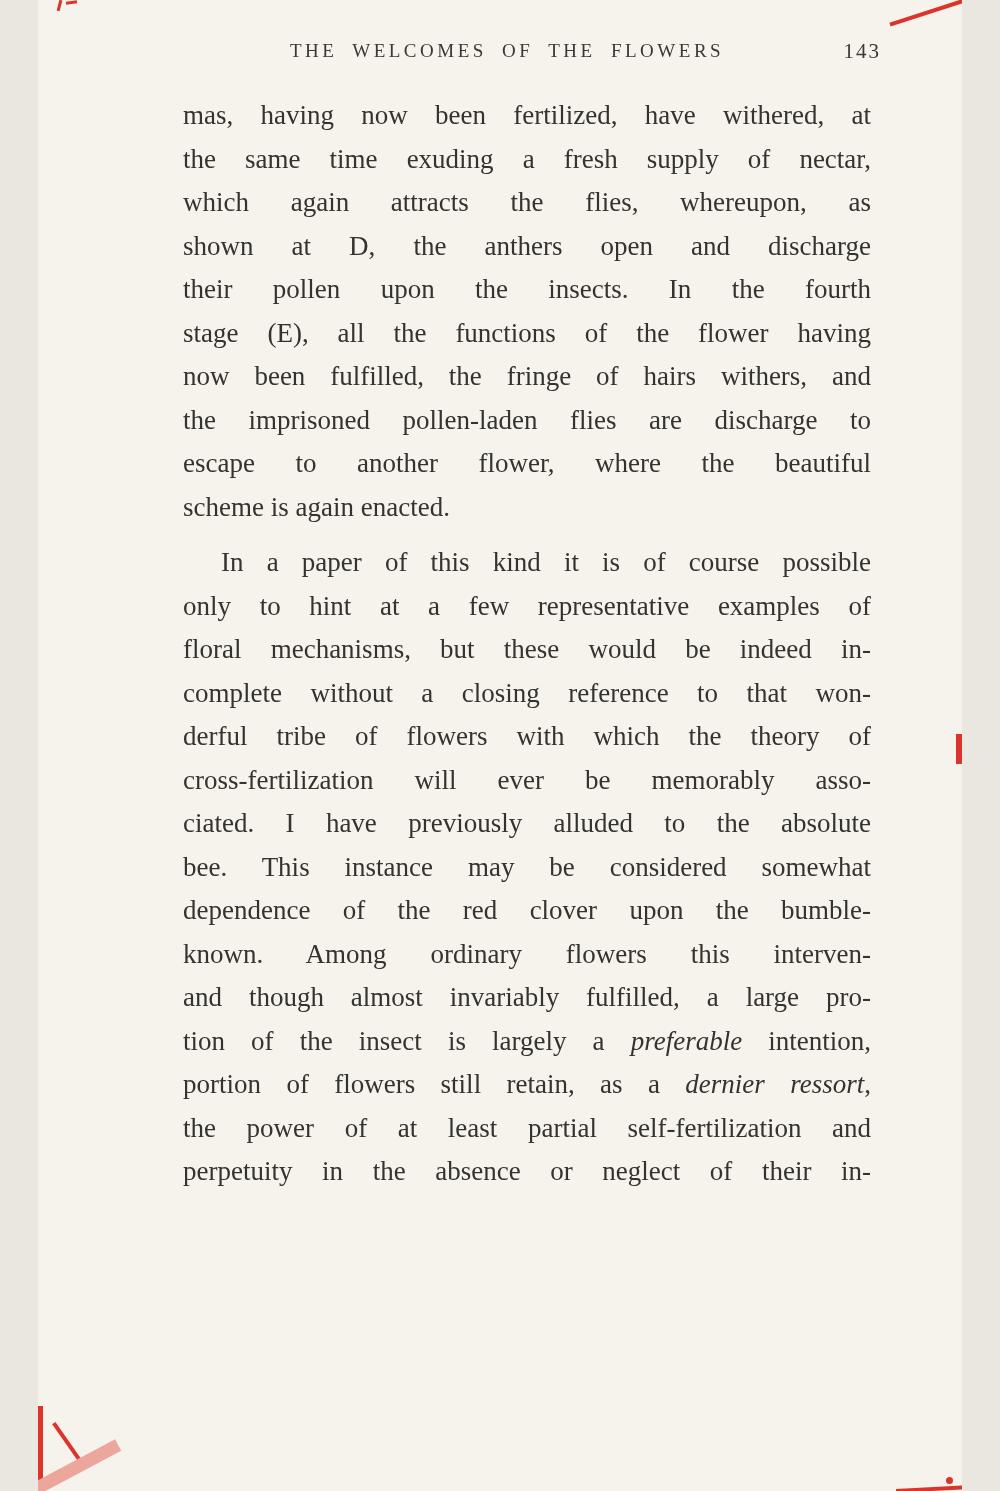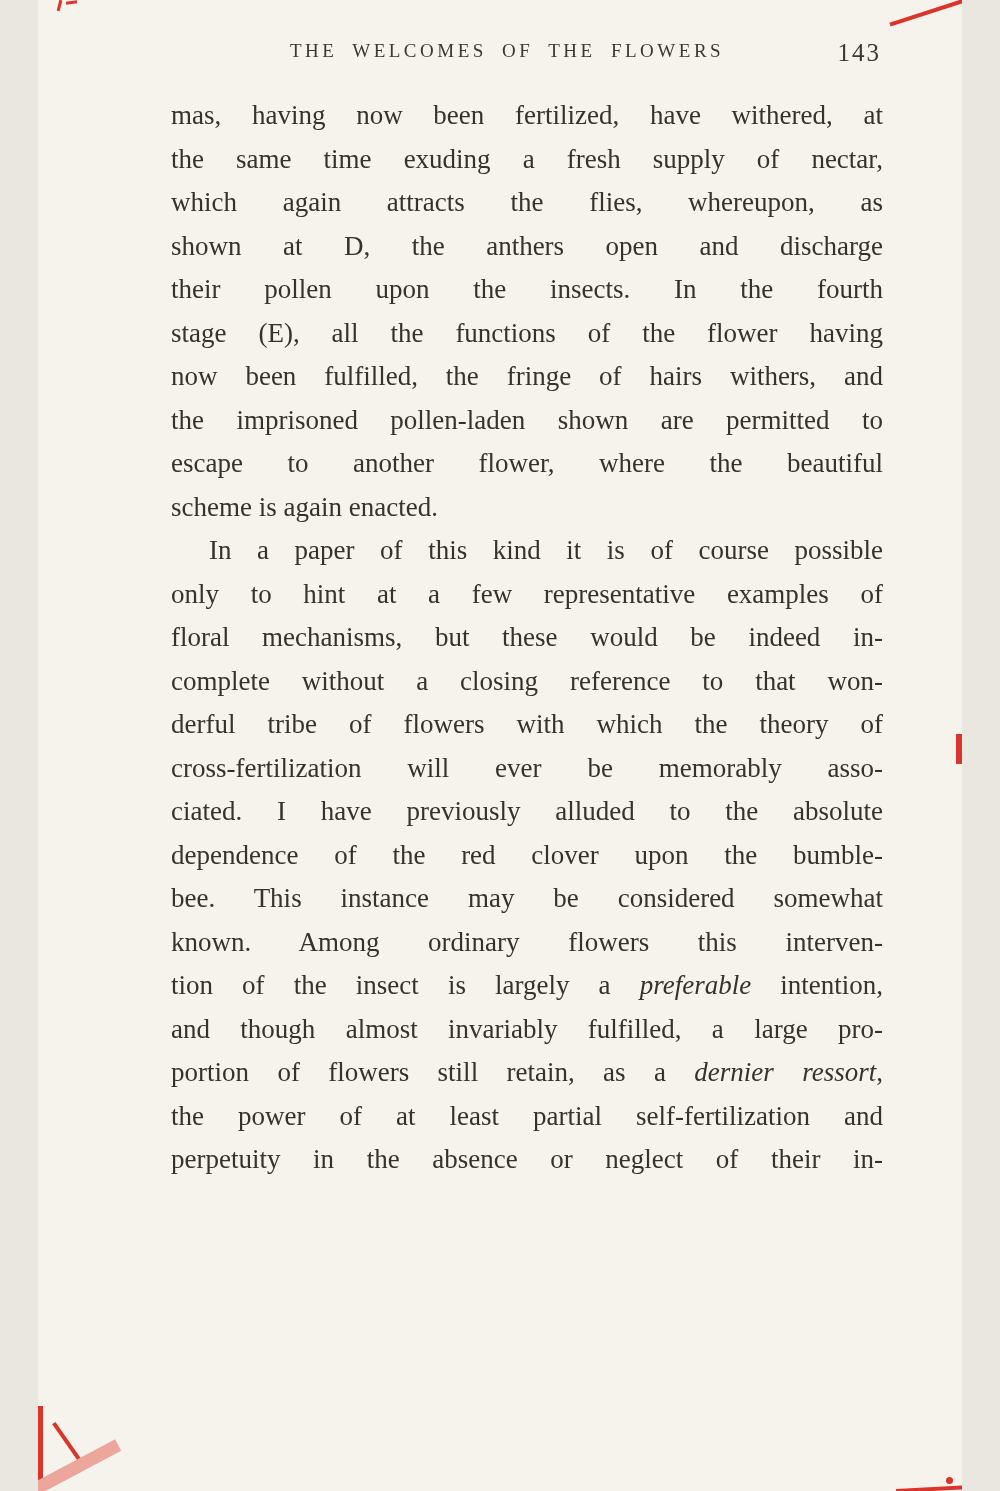--- a/index.html
+++ b/index.html
@@ -30,24 +30,24 @@
     text-align: center;
     font-size: 19px;
     letter-spacing: 3.5px;
     word-spacing: 7px;
     padding-right: 40px;
   }
   .page-number {
     position: absolute;
     right: 2px;
     top: -1px;
-    font-size: 25px;
+    font-size: 21px;
     letter-spacing: 2px;
   }
-  .para { margin: 0; }
+  .para { margin: 12px; }
   .line {
     font-size: 27px;
     line-height: 43.5px;
     text-align: justify;
     text-align-last: justify;
     white-space: normal;
   }
   .line.last { text-align-last: left; }
   .line.indent { text-indent: 38px; }
   .line em { font-style: italic; }
@@ -77,40 +77,40 @@
     </div>
 
     <div class="para">
       <div class="line">mas, having now been fertilized, have withered, at</div>
       <div class="line">the same time exuding a fresh supply of nectar,</div>
       <div class="line">which again attracts the flies, whereupon, as</div>
       <div class="line">shown at D, the anthers open and discharge</div>
       <div class="line">their pollen upon the insects. In the fourth</div>
       <div class="line">stage (E), all the functions of the flower having</div>
       <div class="line">now been fulfilled, the fringe of hairs withers, and</div>
-      <div class="line">the imprisoned pollen-laden shown are permitted to</div>
+      <div class="line">the imprisoned pollen-laden flies are discharge to</div>
       <div class="line">escape to another flower, where the beautiful</div>
       <div class="line last">scheme is again enacted.</div>
     </div>
 
     <div class="para">
       <div class="line indent">In a paper of this kind it is of course possible</div>
       <div class="line">only to hint at a few representative examples of</div>
       <div class="line">floral mechanisms, but these would be indeed in-</div>
       <div class="line">complete without a closing reference to that won-</div>
       <div class="line">derful tribe of flowers with which the theory of</div>
       <div class="line">cross-fertilization will ever be memorably asso-</div>
       <div class="line">ciated. I have previously alluded to the absolute</div>
+      <div class="line">bee. This instance may be considered somewhat</div>
       <div class="line">dependence of the red clover upon the bumble-</div>
-      <div class="line">bee. This instance may be considered somewhat</div>
       <div class="line">known. Among ordinary flowers this interven-</div>
 
+      <div class="line">and though almost invariably fulfilled, a large pro-</div>
+
       <div class="line"><span>tion of the insect is largely a </span><em>preferable</em><span> intention,</span></div>
-
-      <div class="line">and though almost invariably fulfilled, a large pro-</div>
 
       <div class="line"><span>portion of flowers still retain, as a </span><em>dernier ressort</em><span>,</span></div>
 
       <div class="line">the power of at least partial self-fertilization and</div>
       <div class="line">perpetuity in the absence or neglect of their in-</div>
     </div>
 
   </div>
 
   <div class="mark m-tl-a"></div>

